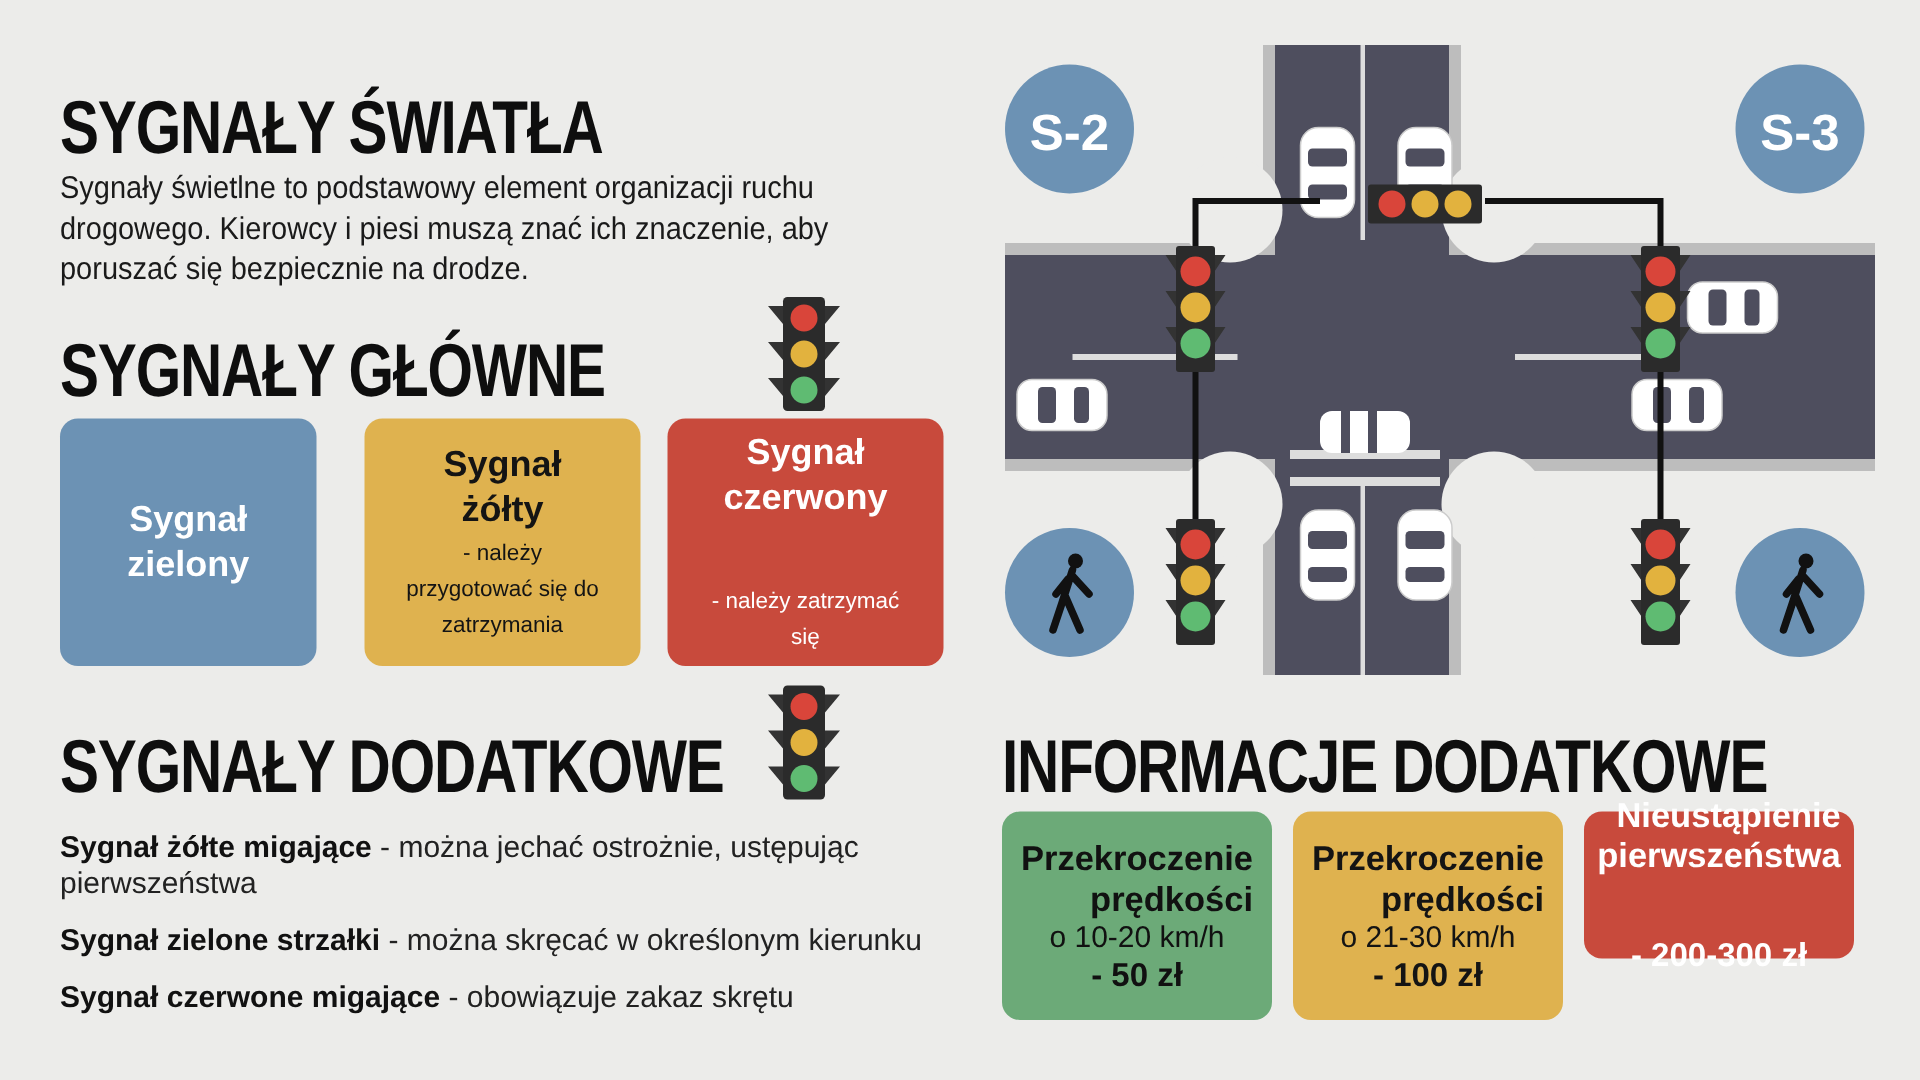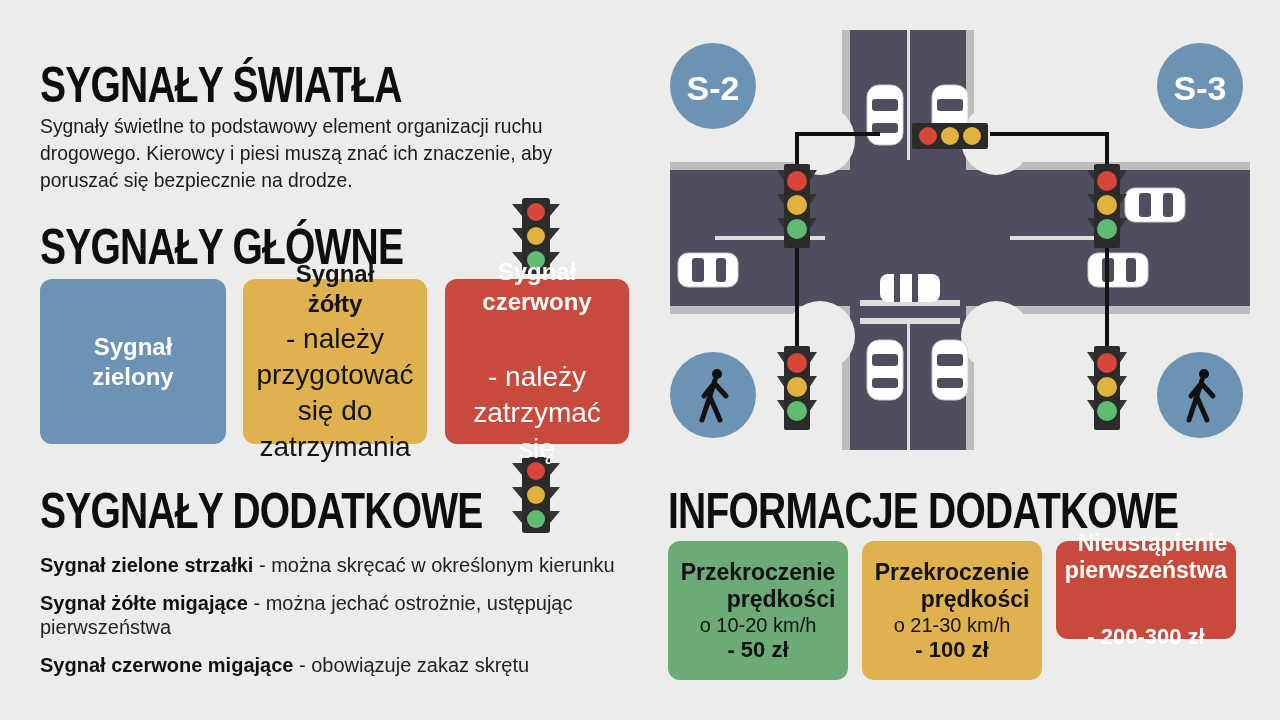--- a/index.html
+++ b/index.html
@@ -29,28 +29,28 @@
     position: absolute; left: 40px; top: 112px; width: 600px;
     font-size: 21px; line-height: 27px; color: #1a1a1a;
     transform: scaleX(0.92); transform-origin: left top;
   }
   .card {
     position: absolute; border-radius: 12px;
     display: flex; flex-direction: column; align-items: center; justify-content: center;
     text-align: center; padding: 24px;
   }
   .card .ctitle { font-weight: bold; font-size: 24px; line-height: 30px; }
-  .card .cdesc { font-size: 28px; line-height: 36px; margin-top: 8px; }
+  .card .cdesc { font-size: 15px; line-height: 24px; margin-top: 8px; }
   .c-blue { background: #6c92b4; color: #fff; }
   .c-blue .cdesc { color: #111; }
   .c-yellow { background: #dfb24f; color: #141414; }
   .c-red { background: #c84a3c; color: #fff; gap: 40px; }
   .c-green { background: #6caa78; color: #111; }
 
-  #card-green { left: 40px; top: 279px; width: 186px; height: 165px; }
+  #card-green { left: 40px; top: 279px; width: 171px; height: 165px; }
   #card-yellow { left: 243px; top: 279px; width: 184px; height: 165px; }
   #card-red { left: 445px; top: 279px; width: 184px; height: 165px; }
 
   .extra-list { position: absolute; left: 40px; top: 553px; width: 610px; font-size: 20px; line-height: 24px; color: #222; }
   .extra-list .item { margin-bottom: 14px; }
   .extra-list b { color: #111; }
 
   #fine1 { left: 668px; top: 541px; width: 180px; height: 139px; }
   #fine2 { left: 862px; top: 541px; width: 180px; height: 139px; }
   #fine3 { left: 1056px; top: 541px; width: 180px; height: 98px; }
@@ -91,22 +91,22 @@
   <div class="ctitle">Sygnał żółty</div>
   <div class="cdesc" style="margin-top:2px">- należy przygotować się do zatrzymania</div>
 </div>
 <div id="card-red" class="card c-red">
   <div class="ctitle">Sygnał czerwony</div>
   <div class="cdesc" style="margin-top:2px">- należy zatrzymać się</div>
 </div>
 
 <div id="h-extra" class="heading">SYGNAŁY DODATKOWE</div>
 <div class="extra-list">
+  <div class="item"><b>Sygnał żółte migające</b><span> - można jechać ostrożnie, ustępując pierwszeństwa</span></div>
   <div class="item"><b>Sygnał zielone strzałki</b><span> - można skręcać w określonym kierunku</span></div>
-  <div class="item"><b>Sygnał żółte migające</b><span> - można jechać ostrożnie, ustępując pierwszeństwa</span></div>
   <div class="item"><b>Sygnał czerwone migające</b><span> - obowiązuje zakaz skrętu</span></div>
 </div>
 
 <svg class="diagram" viewBox="0 0 600 420">
   <defs>
     <g id="car">
       <rect x="-18" y="-30" width="36" height="60" rx="12" fill="#fff" stroke="#ccc"></rect>
       <rect x="-13" y="-16" width="26" height="12" rx="3" fill="#4e4e5e"></rect>
       <rect x="-13" y="8" width="26" height="10" rx="3" fill="#4e4e5e"></rect>
     </g>

